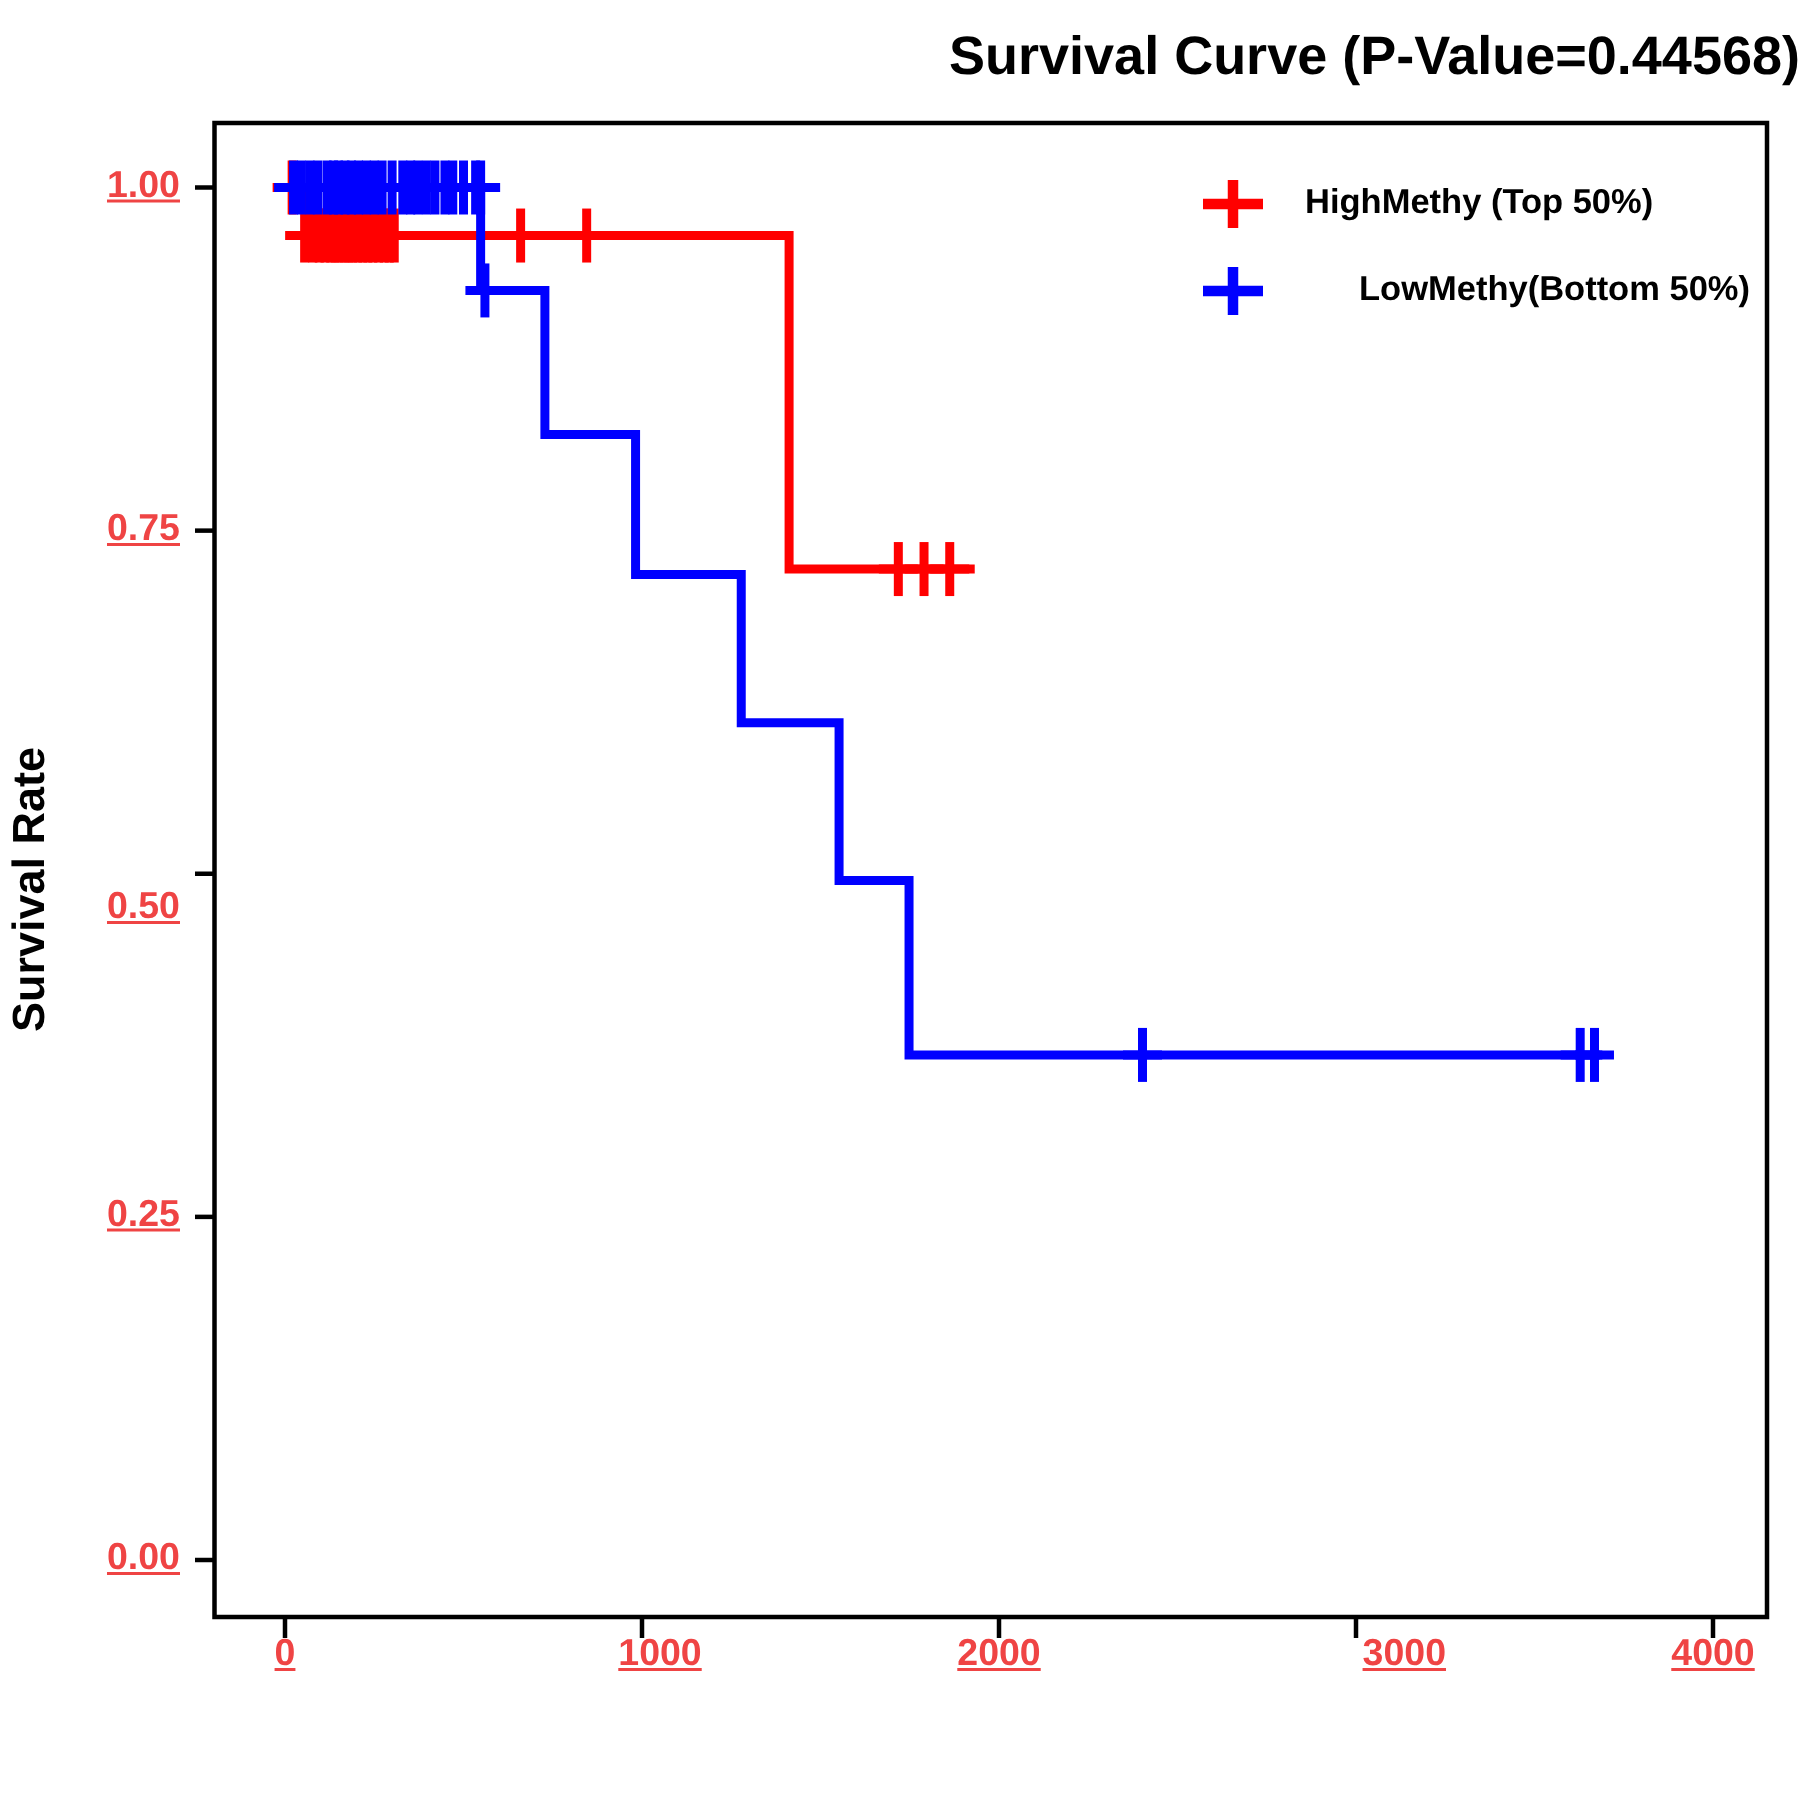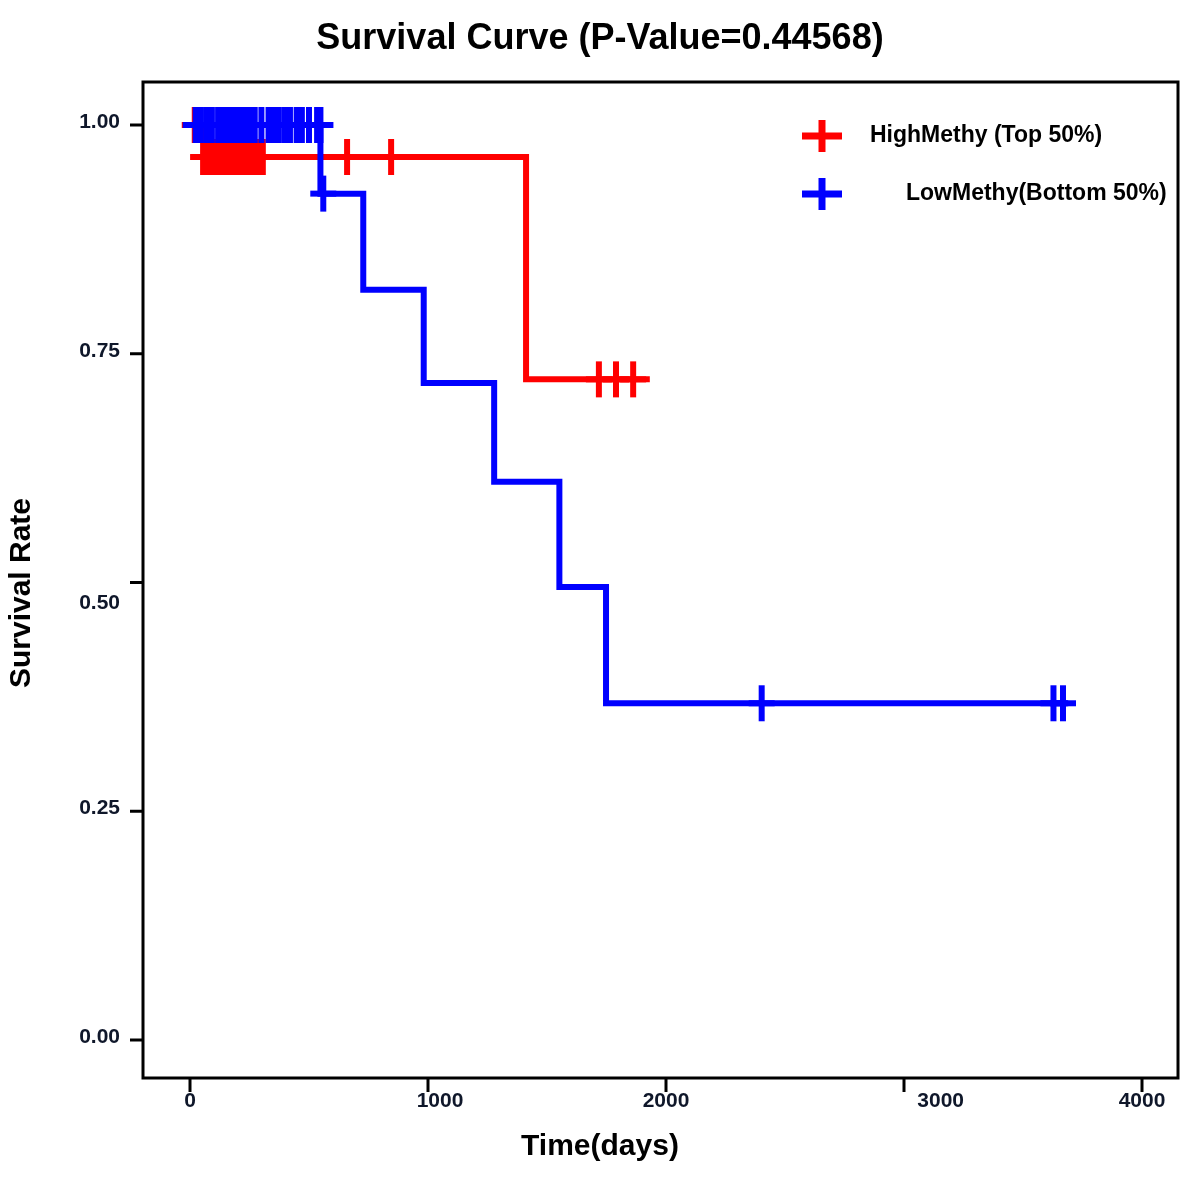--- a/index.html
+++ b/index.html
@@ -6,41 +6,42 @@
   html,body{margin:0;padding:0;}
   body{
     width:1200px;height:1200px;background:#ffffff;
     font-family:"Liberation Sans", sans-serif;
     overflow:hidden;
   }
   #figure{position:relative;width:1200px;height:1200px;background:#fff;}
 
   #chart-title{
     position:absolute;left:0;top:16px;width:1200px;
-    text-align:center;
+    text-align:right;
     font-size:36px;font-weight:bold;color:#000;
     letter-spacing:0px;
   }
 
   #plot-svg{position:absolute;left:0;top:0;width:1200px;height:1200px;}
 
   .axis-title{
     position:absolute;font-size:30px;font-weight:bold;color:#000;
   }
   #x-axis-title{
     left:0;top:1128px;width:1200px;text-align:center;
   }
   #y-axis-title{
     left:-180px;top:576px;width:400px;text-align:center;
     transform:rotate(-90deg);transform-origin:center center;
   }
 
   .tick-label{
-    position:absolute;font-size:21px;font-weight:bold;color:#0f172a;
+    position:absolute;font-size:25px;font-weight:bold;color:#ef4444;
     white-space:nowrap;
+    text-decoration:underline;
   }
   .ytick-label{text-align:right;width:120px;}
   .xtick-label{text-align:center;width:120px;}
 
   .legend-label{
     position:absolute;font-size:23px;font-weight:bold;color:#000;
     white-space:nowrap;
   }
 </style>
 </head>
@@ -183,21 +184,20 @@
       </g>
 
     <g id="legend-markers">
         <line x1="822" y1="120" x2="822" y2="152" stroke="#FF0000" stroke-width="7"></line>
         <line x1="802" y1="136" x2="842" y2="136" stroke="#FF0000" stroke-width="7"></line>
         <line x1="822" y1="178" x2="822" y2="210" stroke="#0000FF" stroke-width="7"></line>
         <line x1="802" y1="194" x2="842" y2="194" stroke="#0000FF" stroke-width="7"></line>
       </g>
   </svg>
 
-  <div class="axis-title" id="x-axis-title">Time(days)</div>
   <div class="axis-title" id="y-axis-title">Survival Rate</div>
 
   <div id="ytick-labels">
       <div class="tick-label ytick-label" style="left: 0px; top: 1024px;">0.00</div>
       <div class="tick-label ytick-label" style="left: 0px; top: 795.25px;">0.25</div>
       <div class="tick-label ytick-label" style="left: 0px; top: 590px;">0.50</div>
       <div class="tick-label ytick-label" style="left: 0px; top: 337.75px;">0.75</div>
       <div class="tick-label ytick-label" style="left: 0px; top: 109px;">1.00</div>
     </div>
   <div id="xtick-labels">

